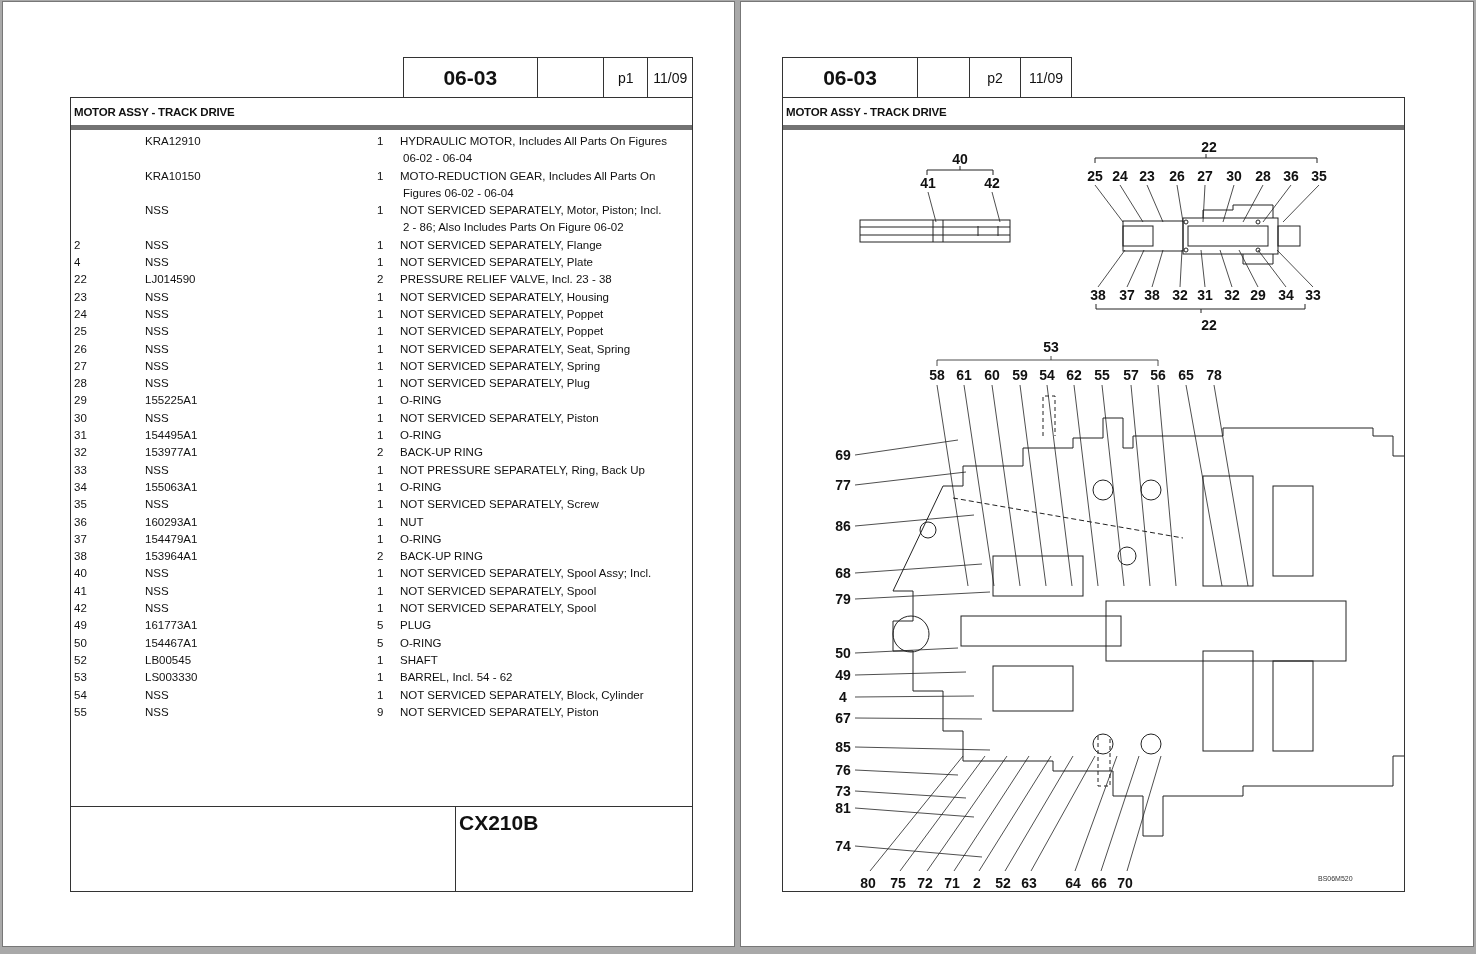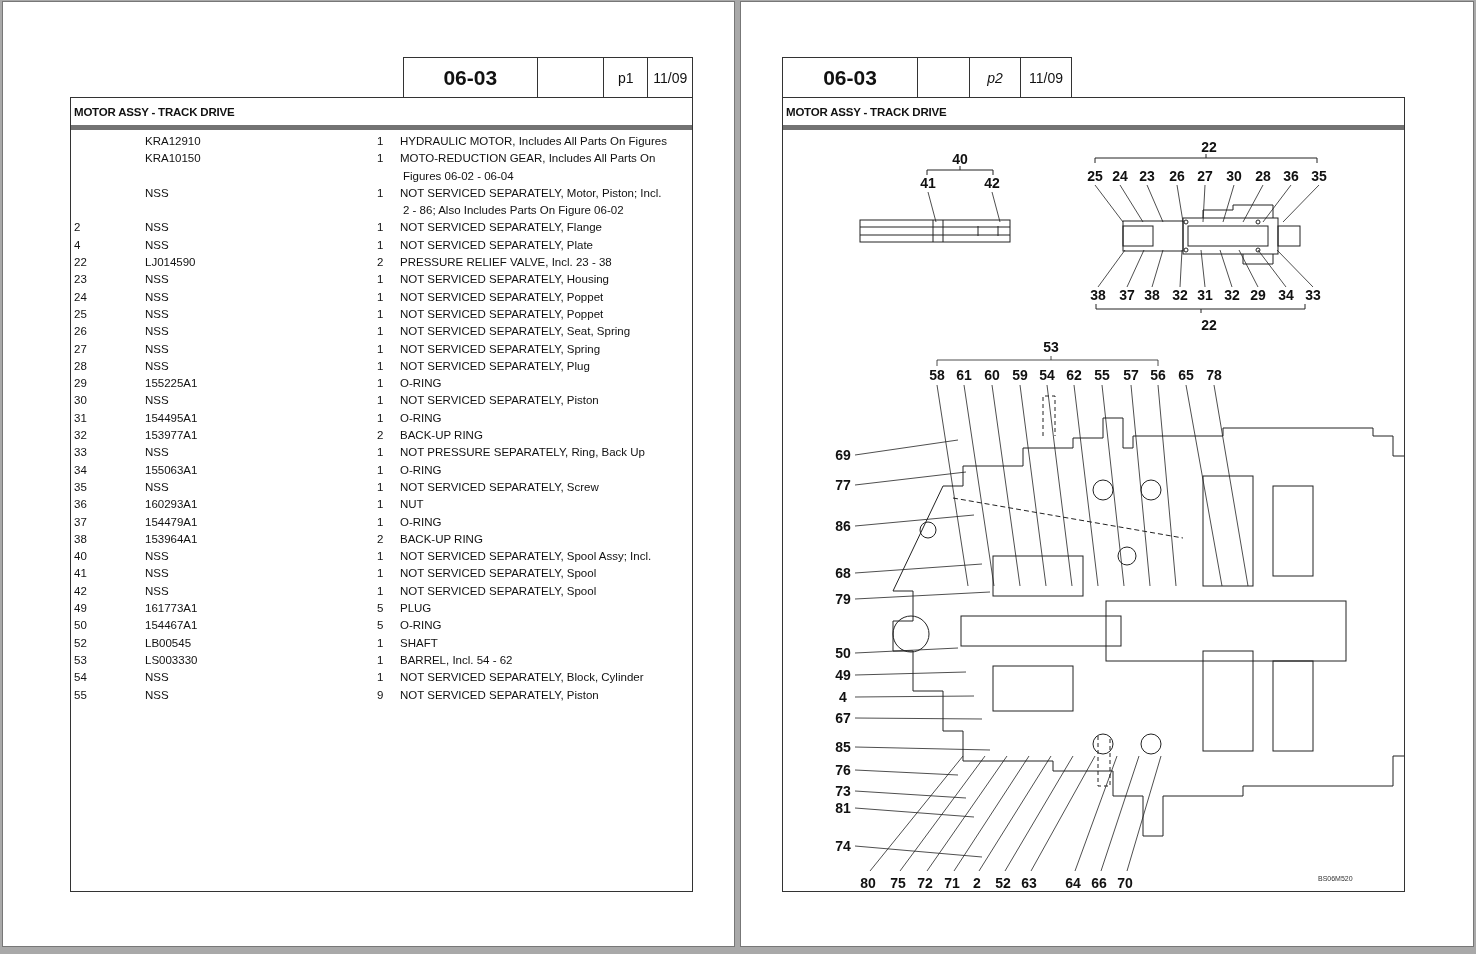--- a/index.html
+++ b/index.html
@@ -15,21 +15,21 @@
   #page2 { left:741px; width:732px; }
 
   
   .hdr { position:absolute; top:55px; height:40px; display:flex; border:1px solid #333; border-bottom:none;text-align:center; }
   .hdr > div { border-right:1px solid #333; display:flex; align-items:center; justify-content:center; font-size:14px; }
   .hdr > div:last-child { border-right:none; }
   .hdr .sec { font-weight:bold; font-size:21px; }
   #page1 .hdr { left:400px; width:288px; }
   #page1 .hdr .sec { width:134px; } #page1 .hdr .blank { width:66px; } #page1 .hdr .pg { width:44px; } #page1 .hdr .dt { width:44px; }
   #page2 .hdr { left:41px; width:288px; }
-  #page2 .hdr .sec { width:134px; } #page2 .hdr .blank { width:51px; } #page2 .hdr .pg { width:50px;font-style:italic; } #page2 .hdr .dt { width:50px; }
+  #page2 .hdr .sec { width:134px; } #page2 .hdr .blank { width:51px; } #page2 .hdr .pg { width:50px; } #page2 .hdr .dt { width:50px; }
 
   .frame { position:absolute; border:1px solid #333; }
   #page1 .frame { left:67px; top:95px; width:621px; height:793px; }
   #page2 .frame { left:41px; top:95px; width:621px; height:793px; }
 
   .titlebar { height:27px; border-bottom:5px solid #737373; font-size:11.5px; font-weight:bold; display:flex; align-items:center; padding-left:3px; letter-spacing:-0.2px; }
   .colhdr { height:33px; border-bottom:1px solid #333; position:relative; font-size:12px; font-weight:bold; }
   .colhdr span { position:absolute; top:10px; }
 
   .rows { position:relative; padding-top:4px; }
@@ -58,20 +58,23 @@
   <div class="frame">
     <div class="titlebar">MOTOR ASSY -  TRACK DRIVE</div>
     <div class="rows" id="rows">
         <div class="row">
           <span class="c-ref"></span>
           <span class="c-part">KRA12910</span>
           <span class="c-qty">1</span>
           <span class="c-desc">HYDRAULIC MOTOR, Includes All Parts On Figures</span>
         </div>
         <div class="row">
+          <span class="c-cont">06-02 - 06-04</span>
+        </div>
+        <div class="row">
           <span class="c-ref"></span>
           <span class="c-part">KRA10150</span>
           <span class="c-qty">1</span>
           <span class="c-desc">MOTO-REDUCTION GEAR, Includes All Parts On</span>
         </div>
         <div class="row">
           <span class="c-cont">Figures 06-02 - 06-04</span>
         </div>
         <div class="row">
           <span class="c-ref"></span>
@@ -244,20 +247,23 @@
           <span class="c-qty">1</span>
           <span class="c-desc">NOT SERVICED SEPARATELY, Block, Cylinder</span>
         </div>
         <div class="row">
           <span class="c-ref">55</span>
           <span class="c-part">NSS</span>
           <span class="c-qty">9</span>
           <span class="c-desc">NOT SERVICED SEPARATELY, Piston</span>
         </div>
       </div>
+    <div class="footer">
+      <div class="model">CX210B</div>
+    </div>
   </div>
 </div>
 
 <div class="page" id="page2">
   <div class="hdr">
     <div class="sec">06-03</div>
     <div class="blank"></div>
     <div class="pg">p2</div>
     <div class="dt">11/09</div>
   </div>

